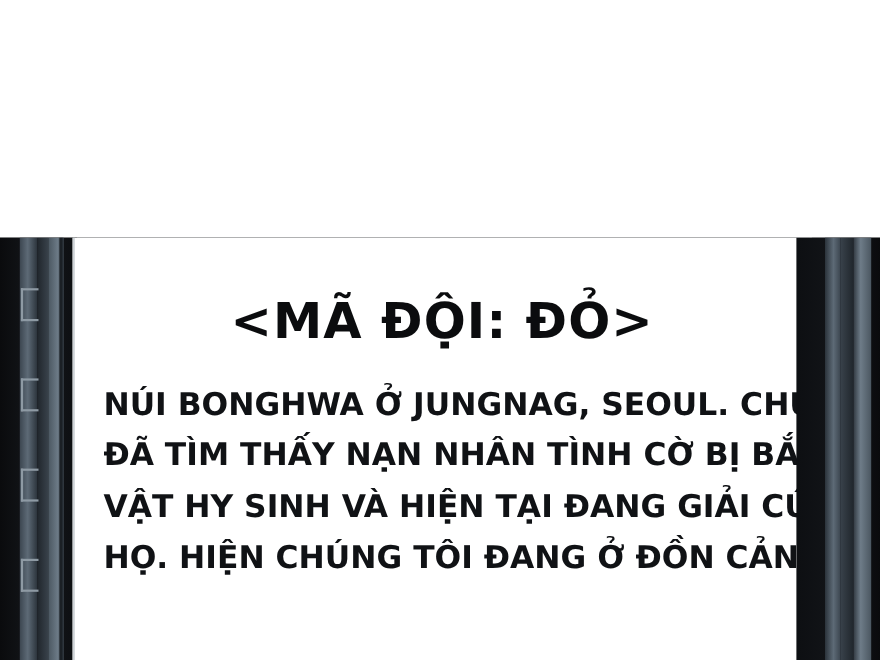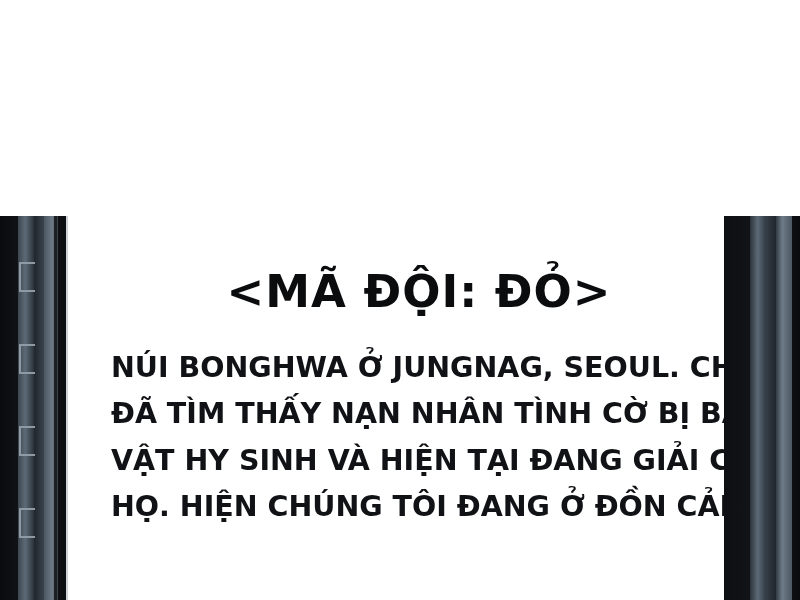--- a/index.html
+++ b/index.html
@@ -155,21 +155,20 @@
     position: absolute;
     left: 0;
     top: 0;
     width: 672px;
     height: 384px;
     display: flex;
     flex-direction: column;
     align-items: center;
     padding-top: 52px;
     box-sizing: border-box;
-    margin-left: 17px;
   }
 
   .headline {
     font-family: "DejaVu Sans", sans-serif;
     font-weight: bold;
     font-size: 45px;
     letter-spacing: 1px;
     color: #0b0c0e;
     line-height: 1.05;
     text-align: center;

